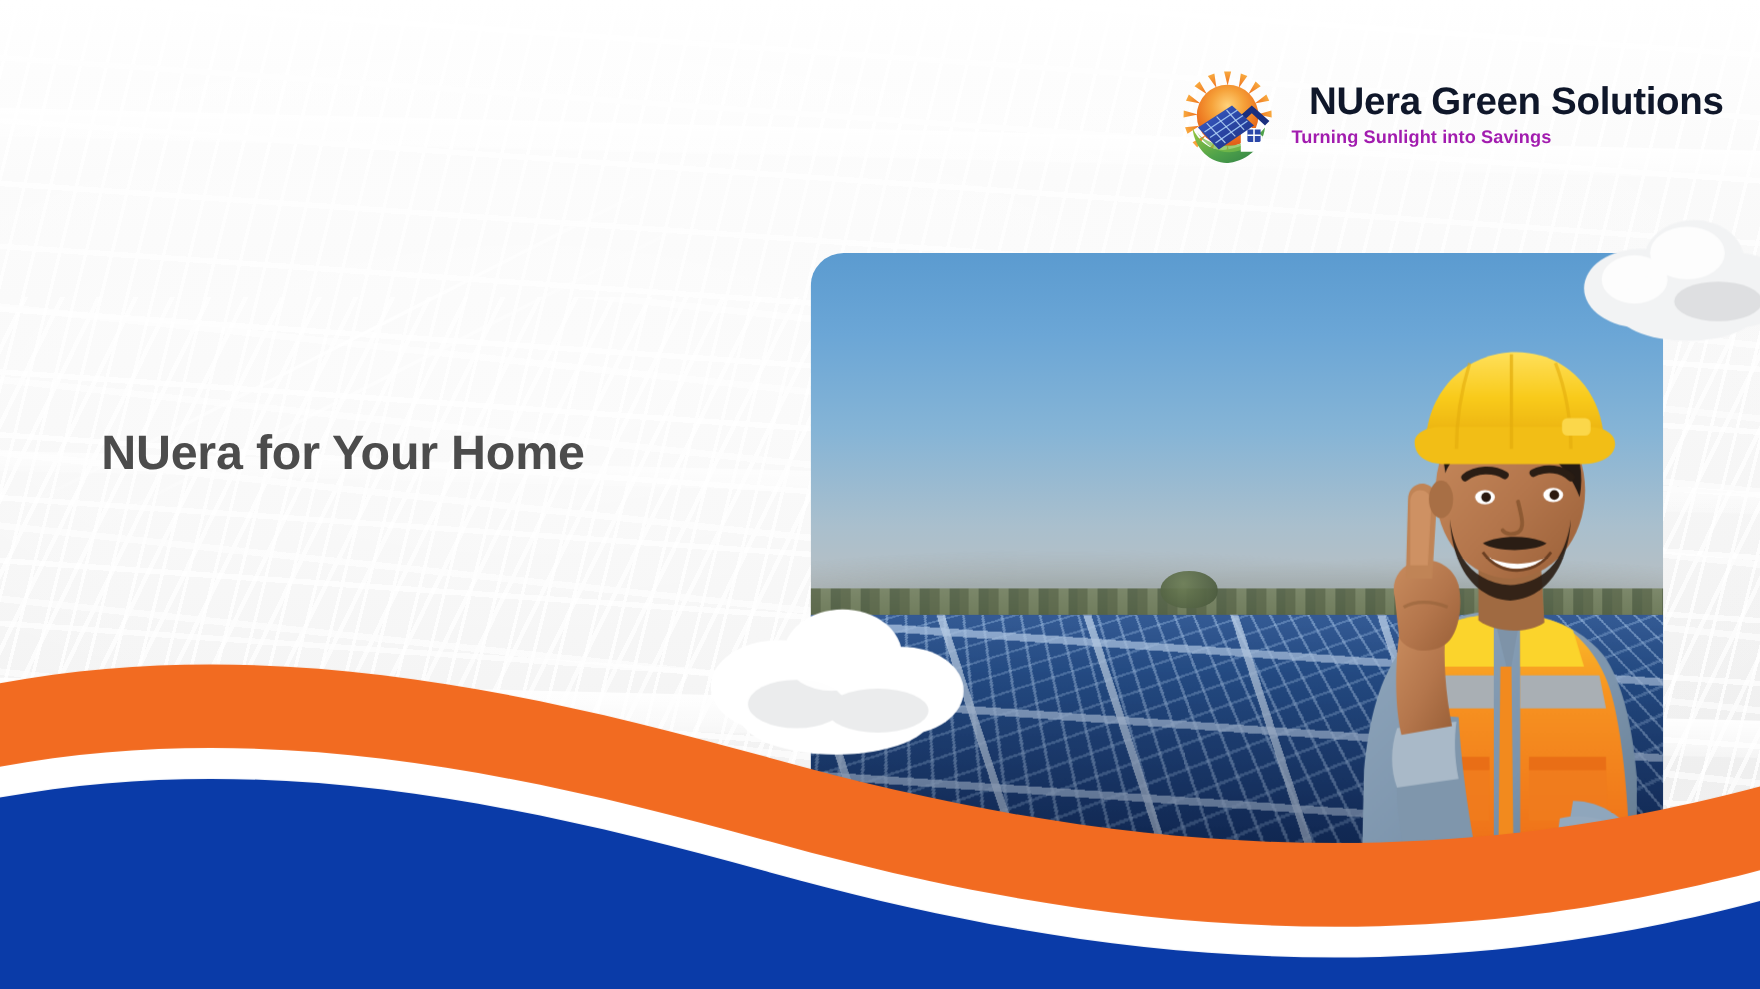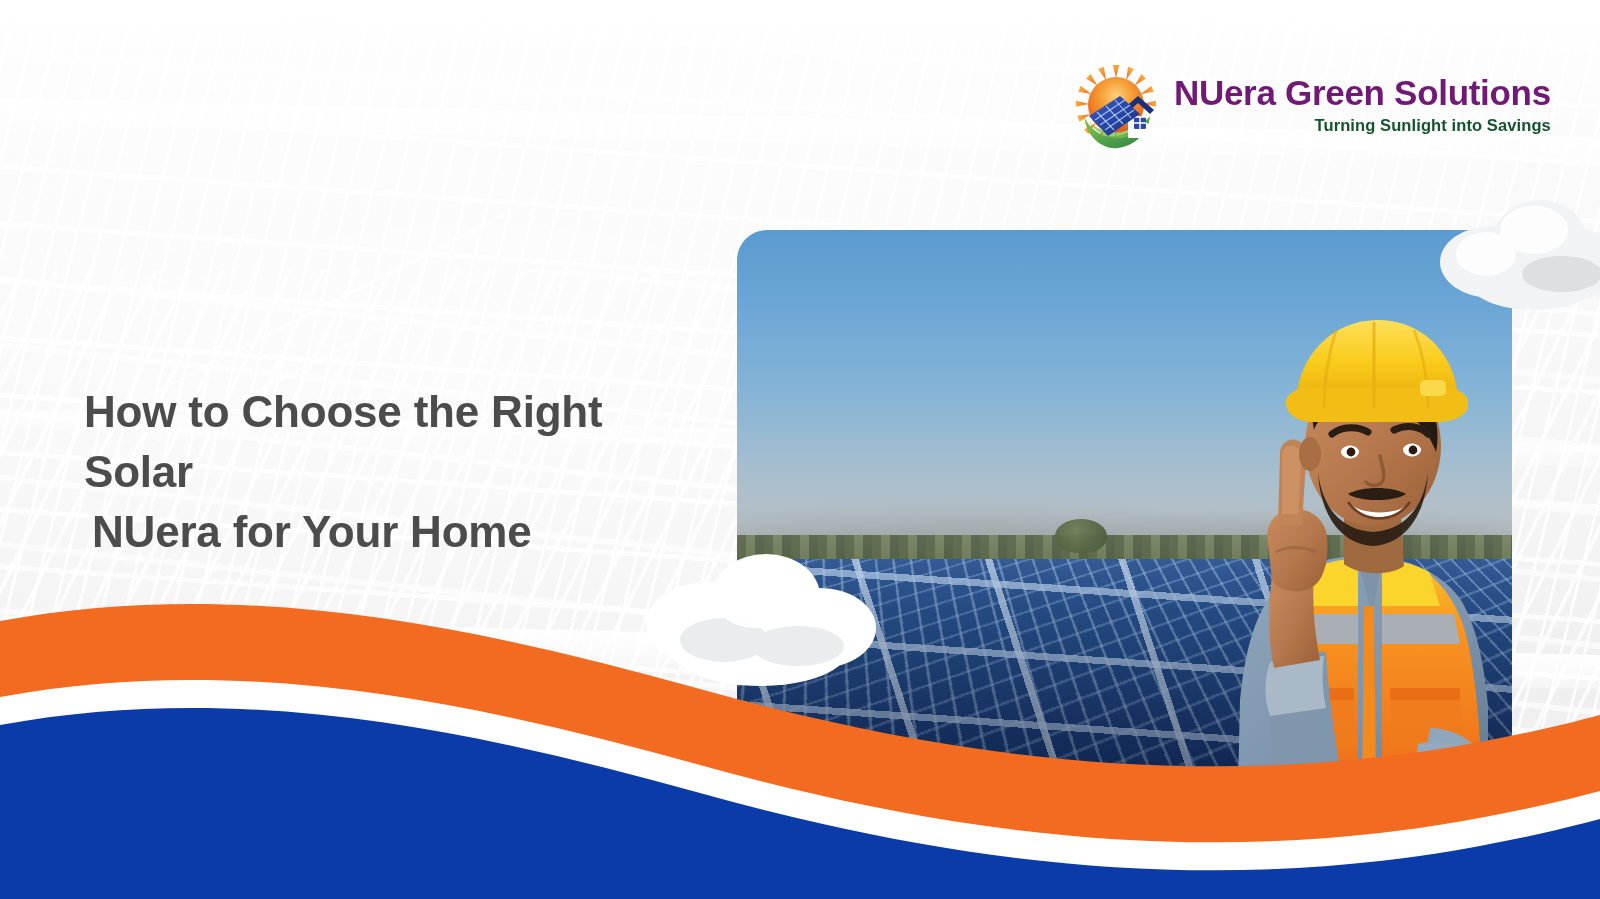--- a/index.html
+++ b/index.html
@@ -105,34 +105,34 @@
   .logo-mark {
     position:relative;
     width:92px; height:88px;
     flex:0 0 auto;
   }
   .logo-mark svg { display:block; width:92px; height:88px; }
   .logo-text { display:flex; flex-direction:column; justify-content:center; }
   .brand-name {
     font-size:35px;
     font-weight:700;
-    color:#701a75;
+    color:#0f172a;
     line-height:1.05;
     letter-spacing:-.3px;
     white-space:nowrap;
+    margin-left:16px;
   }
   .brand-tagline {
     font-size:16.5px;
     font-weight:600;
-    color:#14532d;
+    color:#a21caf;
     line-height:1.3;
     margin-top:3px;
     letter-spacing:.1px;
     white-space:nowrap;
-    text-align:right;
   }
 
   
   .photo-card {
     position:absolute;
     left:737px; top:230px;
     width:775px; height:540px;
     border-radius:30px;
     overflow:hidden;
   }
@@ -242,21 +242,20 @@
     <div class="bg-band b1"></div>
     <div class="bg-band b2"></div>
     <div class="bg-band b3"></div>
     <div class="bg-streak" style="left:0px; top:470px; width:760px; transform:rotate(-27deg);"></div>
     <div class="bg-streak" style="left:40px; top:500px; width:700px; transform:rotate(-27deg); opacity:.7;"></div>
     <div class="bg-streak" style="left:620px; top:60px; width:420px; transform:rotate(-30deg); opacity:.8;"></div>
     <div class="bg-vignette"></div>
   </div>
 
   <h1 class="headline">
-    <span class="l1">How to Choose the Right Solar</span>
     <span class="l2">NUera for Your Home</span>
   </h1>
 
   <div class="logo-lockup">
     <div class="logo-mark">
       <svg viewBox="0 0 92 88" xmlns="http://www.w3.org/2000/svg" aria-hidden="true">
         <defs>
           <radialGradient id="sunG" cx="50%" cy="34%" r="62%">
             <stop offset="0%" stop-color="#FFD27A"></stop>
             <stop offset="42%" stop-color="#F6A23A"></stop>

